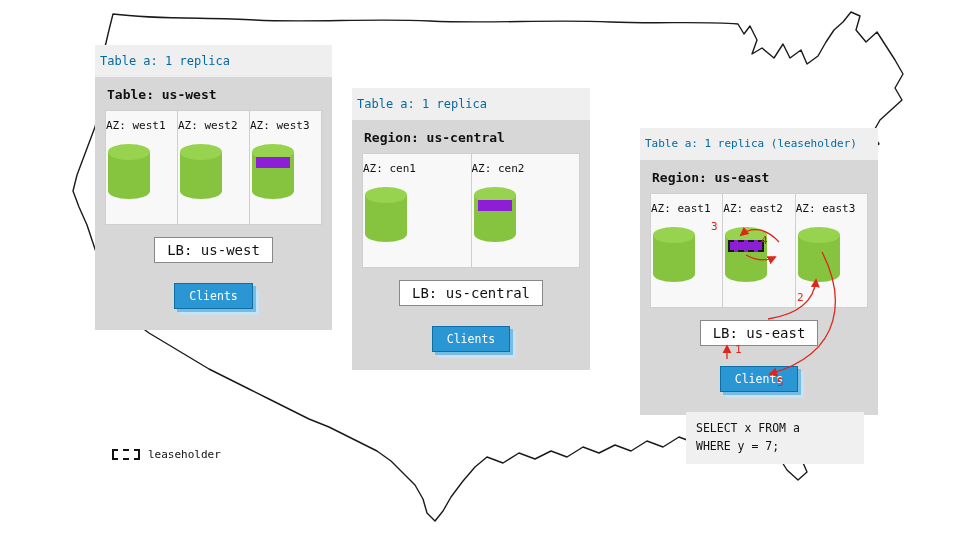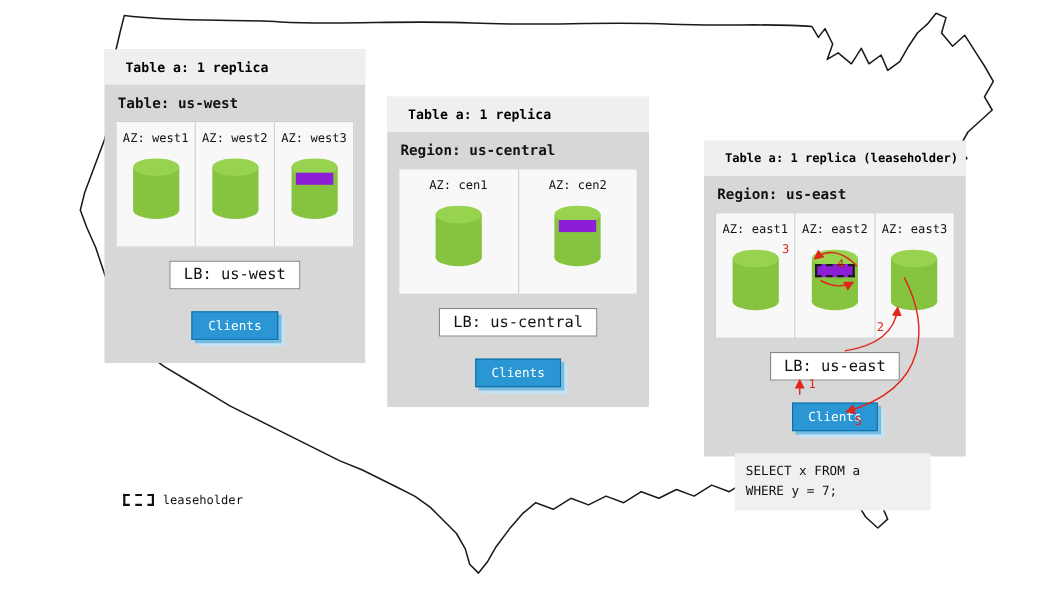--- a/index.html
+++ b/index.html
@@ -10,34 +10,34 @@
   .map-svg, .arrows-svg { position:absolute; left:0; top:0; width:960px; height:540px; }
   .map-svg { z-index:1; }
   .arrows-svg { z-index:40; pointer-events:none; }
 
   .panel { position:absolute; z-index:10; background:#d7d7d7; }
   .panel-west    { left:95px;  top:45px;  width:237px; height:285px; }
   .panel-central { left:352px; top:88px;  width:238px; height:282px; }
   .panel-east    { left:640px; top:128px; width:238px; height:287px; }
 
   .panel-header {
-    height:32px; line-height:32px; background:#efefef; padding:0 19px;
-    color:#000000; font-size:12px; font-weight:700; white-space:nowrap; overflow:hidden;
+    height:32px; line-height:32px; background:#efefef; padding:0 5px;
+    color:#0369a1; font-size:12px; font-weight:400; white-space:nowrap; overflow:hidden;
   }
   .panel-east .panel-header { font-size:11px; }
 
   .region-title {
     margin:10px 12px 8px; font-size:13px; font-weight:700; color:#111;
   }
 
   .az-row {
     margin:0 10px; height:115px; display:flex; background:#f8f8f8;
     border:1px solid #cfcfcf; box-sizing:border-box;
   }
-  .az-cell { flex:1; display:flex; flex-direction:column; align-items:center; }
+  .az-cell { flex:1; display:flex; flex-direction:column; }
   .az-cell + .az-cell { border-left:1px solid #cfcfcf; }
   .az-label { margin-top:8px; font-size:11px; color:#111; white-space:nowrap; }
 
   .cyl { position:relative; margin-top:10px; width:46px; height:58px; }
   .replica {
     position:absolute; top:15px; left:50%; transform:translateX(-50%);
     width:34px; height:11px; background:#8c1ed6; z-index:12;
   }
   .replica.leaseholder {
     width:36px; height:12px; border:2px dashed #1a1a1a; box-sizing:border-box;
@@ -49,21 +49,21 @@
     font-size:14px; color:#111; padding:4px 12px; white-space:nowrap;
   }
 
   .clients-btn {
     margin:20px auto 0; width:fit-content; background:#2a96d4; color:#ffffff;
     border:1px solid #0e6fa8; font-size:11.5px; padding:5px 14px; white-space:nowrap;
     box-shadow: 3px 3px 0 #79bce2, 6px 6px 0 #c6e2f3;
   }
 
   .query-box {
-    position:absolute; left:668px; top:412px; z-index:10; width:158px;
+    position:absolute; left:686px; top:412px; z-index:10; width:158px;
     background:#f0f0f0; padding:8px 10px; font-size:11.5px; line-height:1.55; color:#111;
     white-space:pre;
   }
 
   .legend { position:absolute; left:112px; top:448px; z-index:10; display:flex; align-items:center; gap:8px; }
   .legend-swatch { width:28px; height:11px; border:2px dashed #111; background:#fff; box-sizing:border-box; }
   .legend-label { font-size:11px; color:#111; }
 
   .arrow-num { position:absolute; z-index:45; color:#e0251b; font-size:11px; }
   .num-1 { left:735px; top:343px; }

